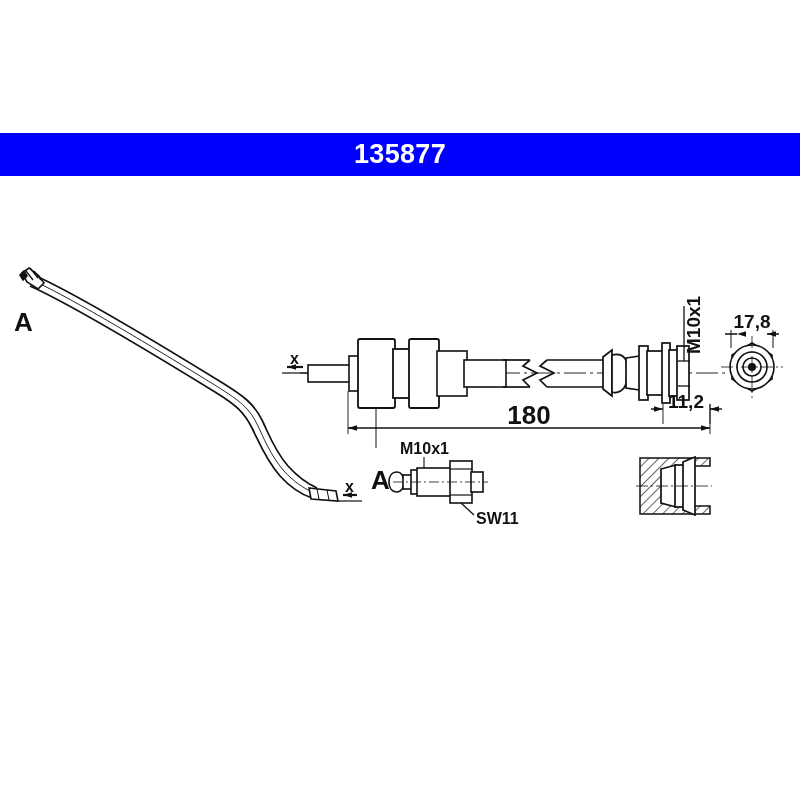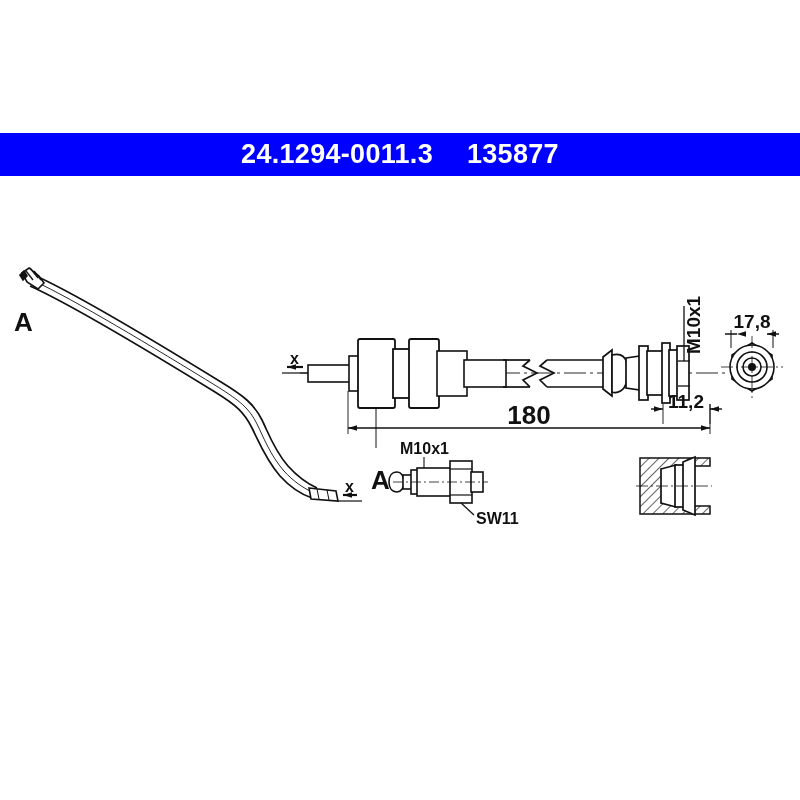--- a/index.html
+++ b/index.html
@@ -65,21 +65,20 @@
   .t-big { font-size: 26px; }
   .t-dim { font-size: 19px; }
   .t-med { font-size: 16px; }
 </style>
 </head>
 <body>
 
 <div id="page">
 
   <div id="title-banner">
-    <span class="part-no">24.1294-0011.3</span>
     <span class="ref-no">135877</span>
   </div>
 
   <div id="drawing-area">
     <svg class="dwg" viewBox="0 0 800 624" xmlns="http://www.w3.org/2000/svg">
 
       <defs>
         <marker id="arrL" markerWidth="10" markerHeight="8" refX="9" refY="4" orient="auto" markerUnits="userSpaceOnUse">
           <path d="M9,4 L0,1.2 L0,6.8 Z" fill="#111111"></path>
         </marker>

